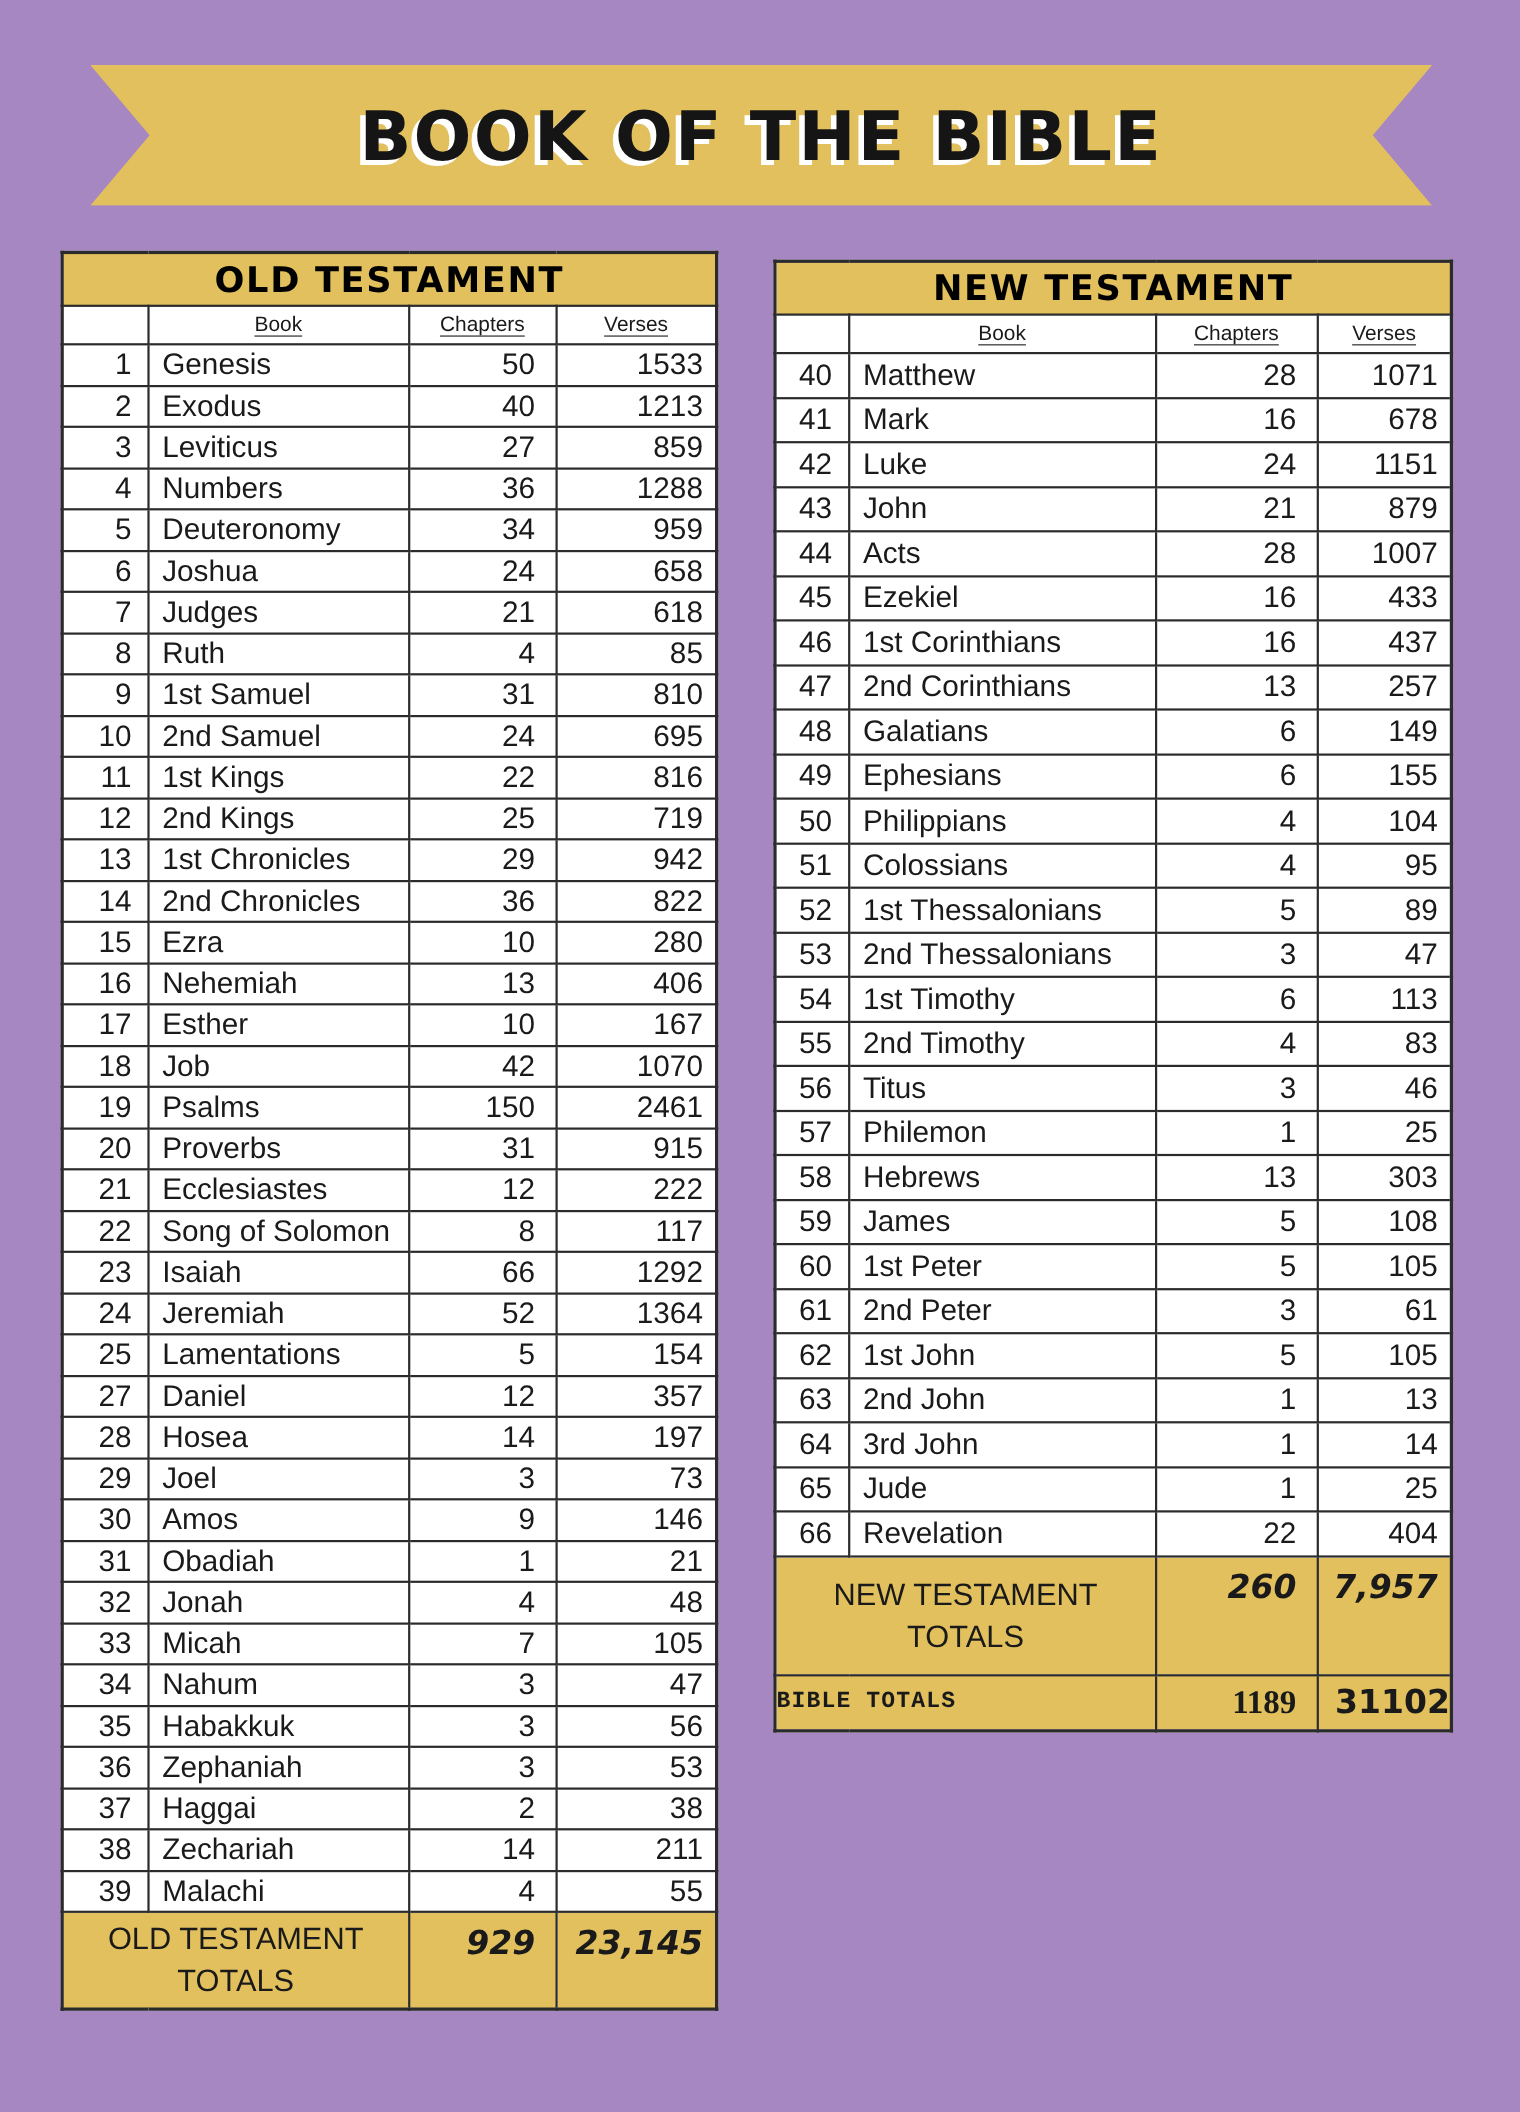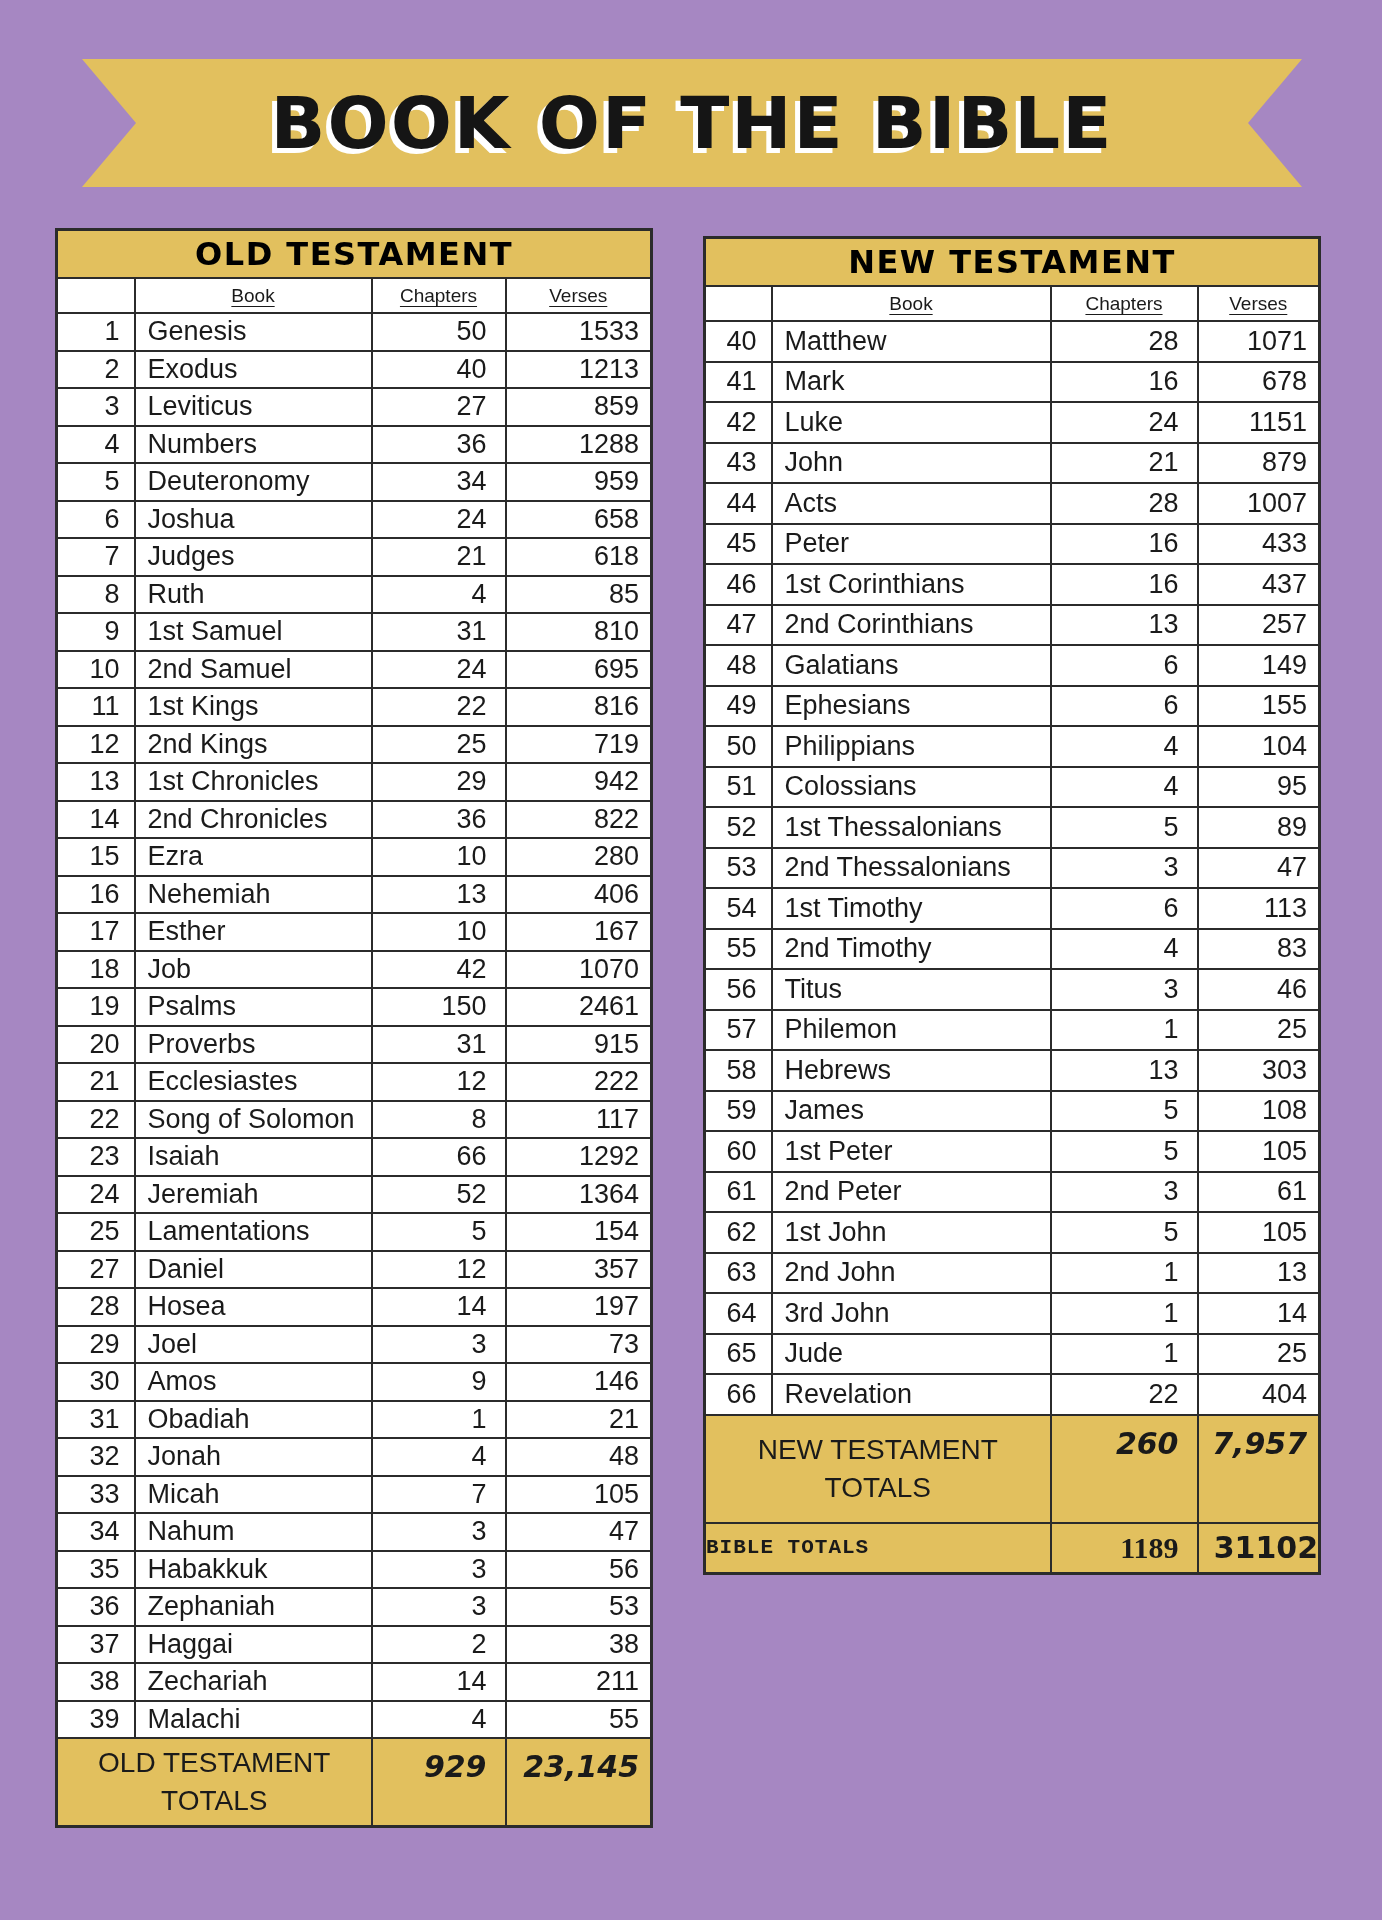--- a/index.html
+++ b/index.html
@@ -14,21 +14,21 @@
   
   .banner{
     position:absolute;left:82px;top:59px;width:1220px;height:128px;
     background:#e2c05e;
     clip-path:polygon(0 0,100% 0,calc(100% - 54px) 50%,100% 100%,0 100%,54px 50%);
     display:flex;align-items:center;justify-content:center;
   }
   .banner-title{
     font-family:"DejaVu Sans", sans-serif;
     font-weight:800;
-    font-size:72px;
+    font-size:62px;
     letter-spacing:2px;
     color:#151515;
     text-shadow:-5px 5px 0 #ffffff;
     white-space:nowrap;
   }
   
   table.bible-table{
     position:absolute;
     border-collapse:collapse;
     table-layout:fixed;
@@ -415,21 +415,21 @@
           <td>879</td>
         </tr>
         <tr>
           <td>44</td>
           <td>Acts</td>
           <td>28</td>
           <td>1007</td>
         </tr>
         <tr>
           <td>45</td>
-          <td>Peter</td>
+          <td>Ezekiel</td>
           <td>16</td>
           <td>433</td>
         </tr>
         <tr>
           <td>46</td>
           <td>1st Corinthians</td>
           <td>16</td>
           <td>437</td>
         </tr>
         <tr>

